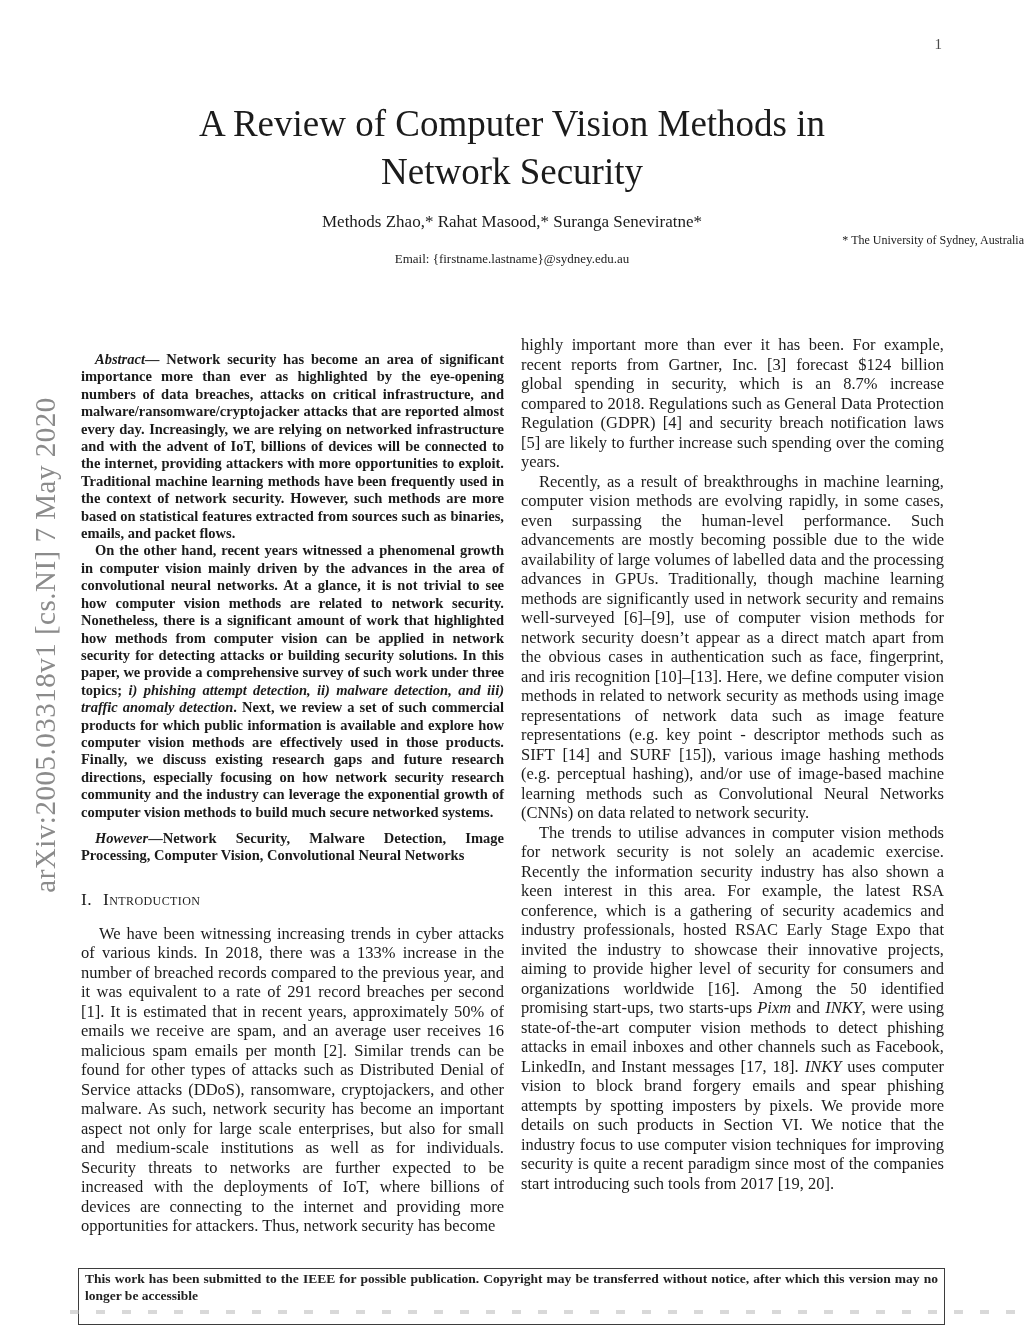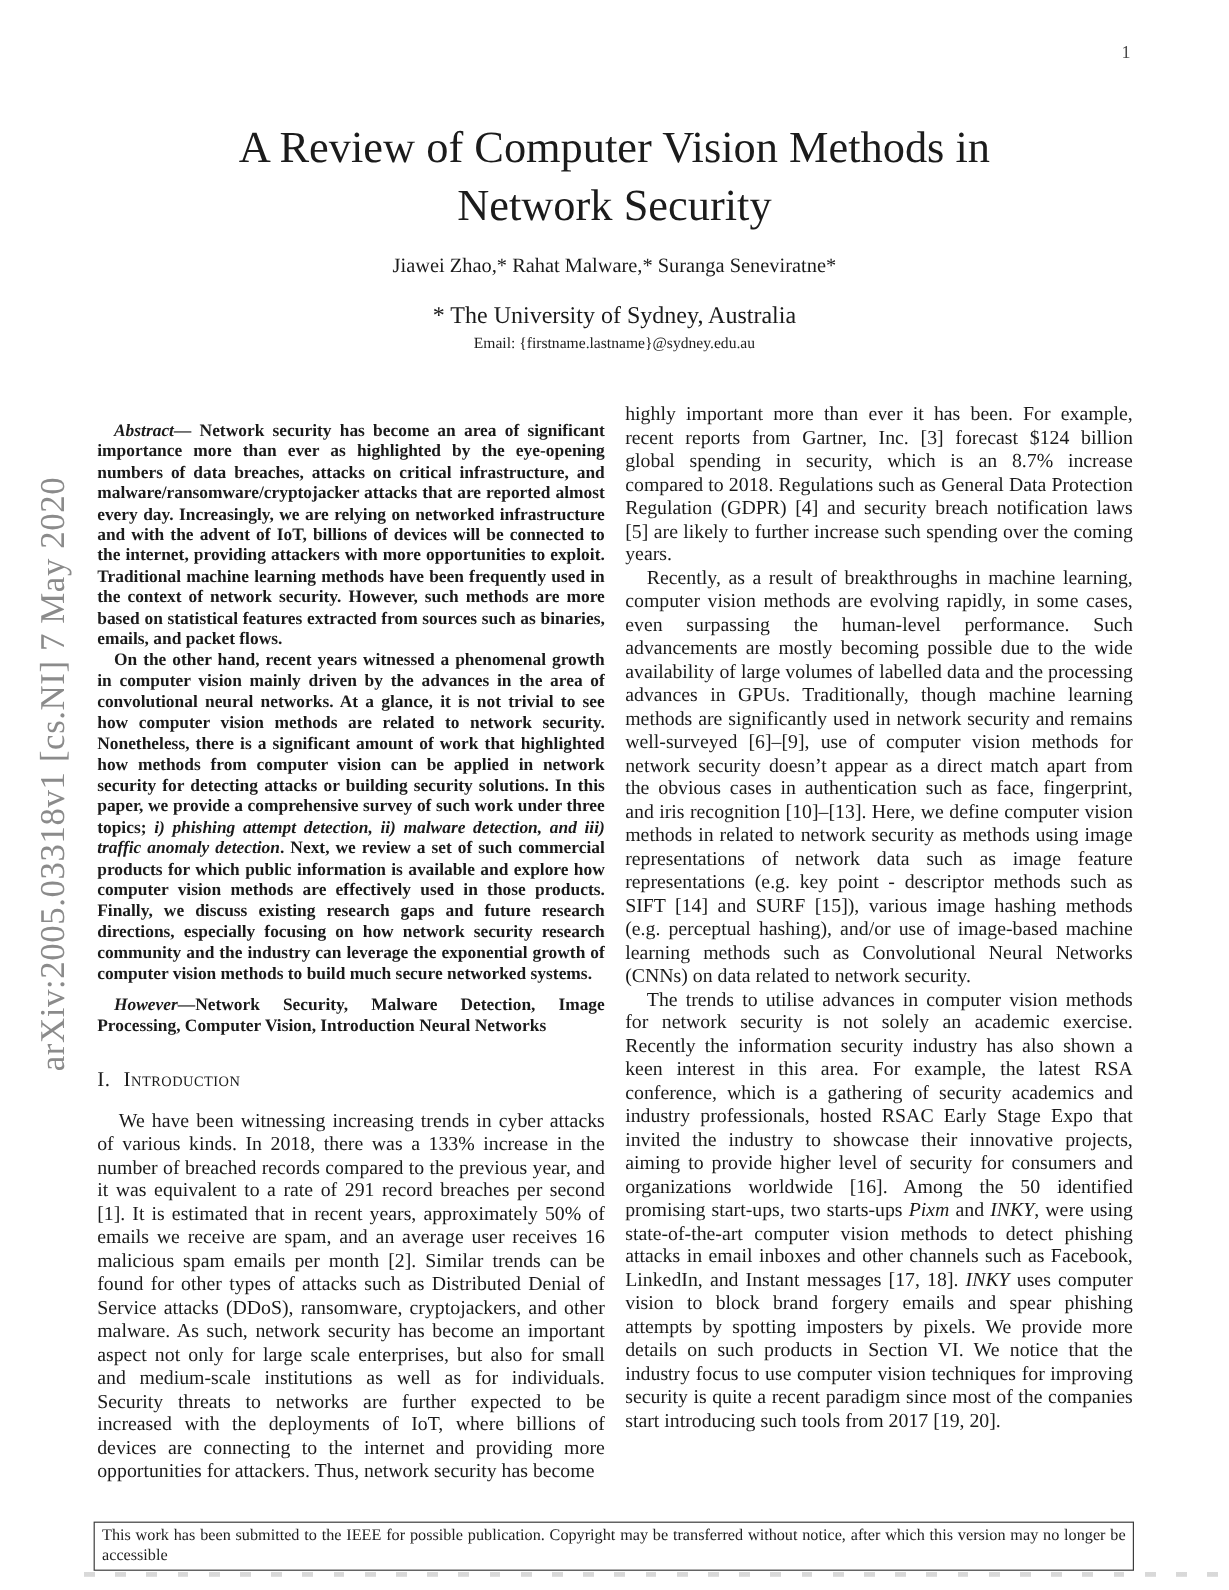--- a/index.html
+++ b/index.html
@@ -19,21 +19,21 @@
     font-size:29px;letter-spacing:.5px;color:#8b8b8b;
   }
   .titleblock{
     position:absolute;top:100px;left:0;width:100%;text-align:center;
   }
   .title{
     font-size:37px;line-height:48px;font-weight:400;
     max-width:700px;margin:0 auto;
   }
   .authors{margin-top:16px;font-size:17px;}
-  .affil{margin-top:20px;font-size:20px;}
+  .affil{margin-top:1px;font-size:12px;text-align:right;}
   .email{margin-top:3px;font-size:13px;}
   .columns{
     position:absolute;top:335px;left:81px;width:863px;height:930px;
     display:flex;gap:17px;overflow:hidden;
   }
   .col{width:423px;}
   .abstract{
     padding-top:16px;
     font-weight:bold;font-size:14.5px;line-height:17.4px;
     text-align:justify;
@@ -52,51 +52,52 @@
   }
   .sec-heading .sec-num{margin-right:11px;}
   .body-text{
     font-size:16.5px;line-height:19.5px;text-align:justify;
   }
   .body-text p{margin:0;text-indent:18px;}
   .body-text p.noindent{text-indent:0;}
   .footnote-box{
     position:absolute;left:78px;top:1268px;width:853px;
     border:1px solid #3d3d3d;
-    padding:2px 6px 4px 6px;
+    padding:2px 6px 20px 6px;
     font-size:13.5px;line-height:16.5px;text-align:justify;color:#222;
     background:#fff;
+    font-weight:bold;
   }
   .scan-artifact{
     position:absolute;left:70px;top:1310px;width:950px;height:4px;
     background:repeating-linear-gradient(90deg,#b9b9b9 0 9px,transparent 9px 26px);
     opacity:.55;
   }
 </style>
 </head>
 <body>
 
 <div class="page-number">1</div>
 
 <div class="arxiv-side">arXiv:2005.03318v1 [cs.NI] 7 May 2020</div>
 
 <div class="titleblock">
   <div class="title">A Review of Computer Vision Methods in Network Security</div>
-  <div class="authors">Jiawei Zhao,* Rahat Malware,* Suranga Seneviratne*</div>
+  <div class="authors">Methods Zhao,* Rahat Masood,* Suranga Seneviratne*</div>
   <div class="affil">* The University of Sydney, Australia</div>
   <div class="email">Email: {firstname.lastname}@sydney.edu.au</div>
 </div>
 
 <div class="columns">
   <div class="col">
     <div class="abstract">
       <p><span class="em">Abstract— </span><span>Network security has become an area of significant importance more than ever as highlighted by the eye-opening numbers of data breaches, attacks on critical infrastructure, and malware/ransomware/cryptojacker attacks that are reported almost every day. Increasingly, we are relying on networked infrastructure and with the advent of IoT, billions of devices will be connected to the internet, providing attackers with more opportunities to exploit. Traditional machine learning methods have been frequently used in the context of network security. However, such methods are more based on statistical features extracted from sources such as binaries, emails, and packet flows.</span></p>
       <p><span>On the other hand, recent years witnessed a phenomenal growth in computer vision mainly driven by the advances in the area of convolutional neural networks. At a glance, it is not trivial to see how computer vision methods are related to network security. Nonetheless, there is a significant amount of work that highlighted how methods from computer vision can be applied in network security for detecting attacks or building security solutions. In this paper, we provide a comprehensive survey of such work under three topics; </span><span class="em">i) phishing attempt detection, ii) malware detection, and iii) traffic anomaly detection</span><span>. Next, we review a set of such commercial products for which public information is available and explore how computer vision methods are effectively used in those products. Finally, we discuss existing research gaps and future research directions, especially focusing on how network security research community and the industry can leverage the exponential growth of computer vision methods to build much secure networked systems.</span></p>
     </div>
-    <div class="keywords"><span class="em">However</span><span>—Network Security, Malware Detection, Image Processing, Computer Vision, Introduction Neural Networks</span></div>
+    <div class="keywords"><span class="em">However</span><span>—Network Security, Malware Detection, Image Processing, Computer Vision, Convolutional Neural Networks</span></div>
     <div class="sec-heading">
       <span class="sec-num">I.</span><span>Introduction</span>
     </div>
     <div class="body-text">
       <p>We have been witnessing increasing trends in cyber attacks of various kinds. In 2018, there was a 133% increase in the number of breached records compared to the previous year, and it was equivalent to a rate of 291 record breaches per second [1]. It is estimated that in recent years, approximately 50% of emails we receive are spam, and an average user receives 16 malicious spam emails per month [2]. Similar trends can be found for other types of attacks such as Distributed Denial of Service attacks (DDoS), ransomware, cryptojackers, and other malware. As such, network security has become an important aspect not only for large scale enterprises, but also for small and medium-scale institutions as well as for individuals. Security threats to networks are further expected to be increased with the deployments of IoT, where billions of devices are connecting to the internet and providing more opportunities for attackers. Thus, network security has become</p>
     </div>
   </div>
 
   <div class="col body-text">
     <p class="noindent">highly important more than ever it has been. For example, recent reports from Gartner, Inc. [3] forecast $124 billion global spending in security, which is an 8.7% increase compared to 2018. Regulations such as General Data Protection Regulation (GDPR) [4] and security breach notification laws [5] are likely to further increase such spending over the coming years.</p>

